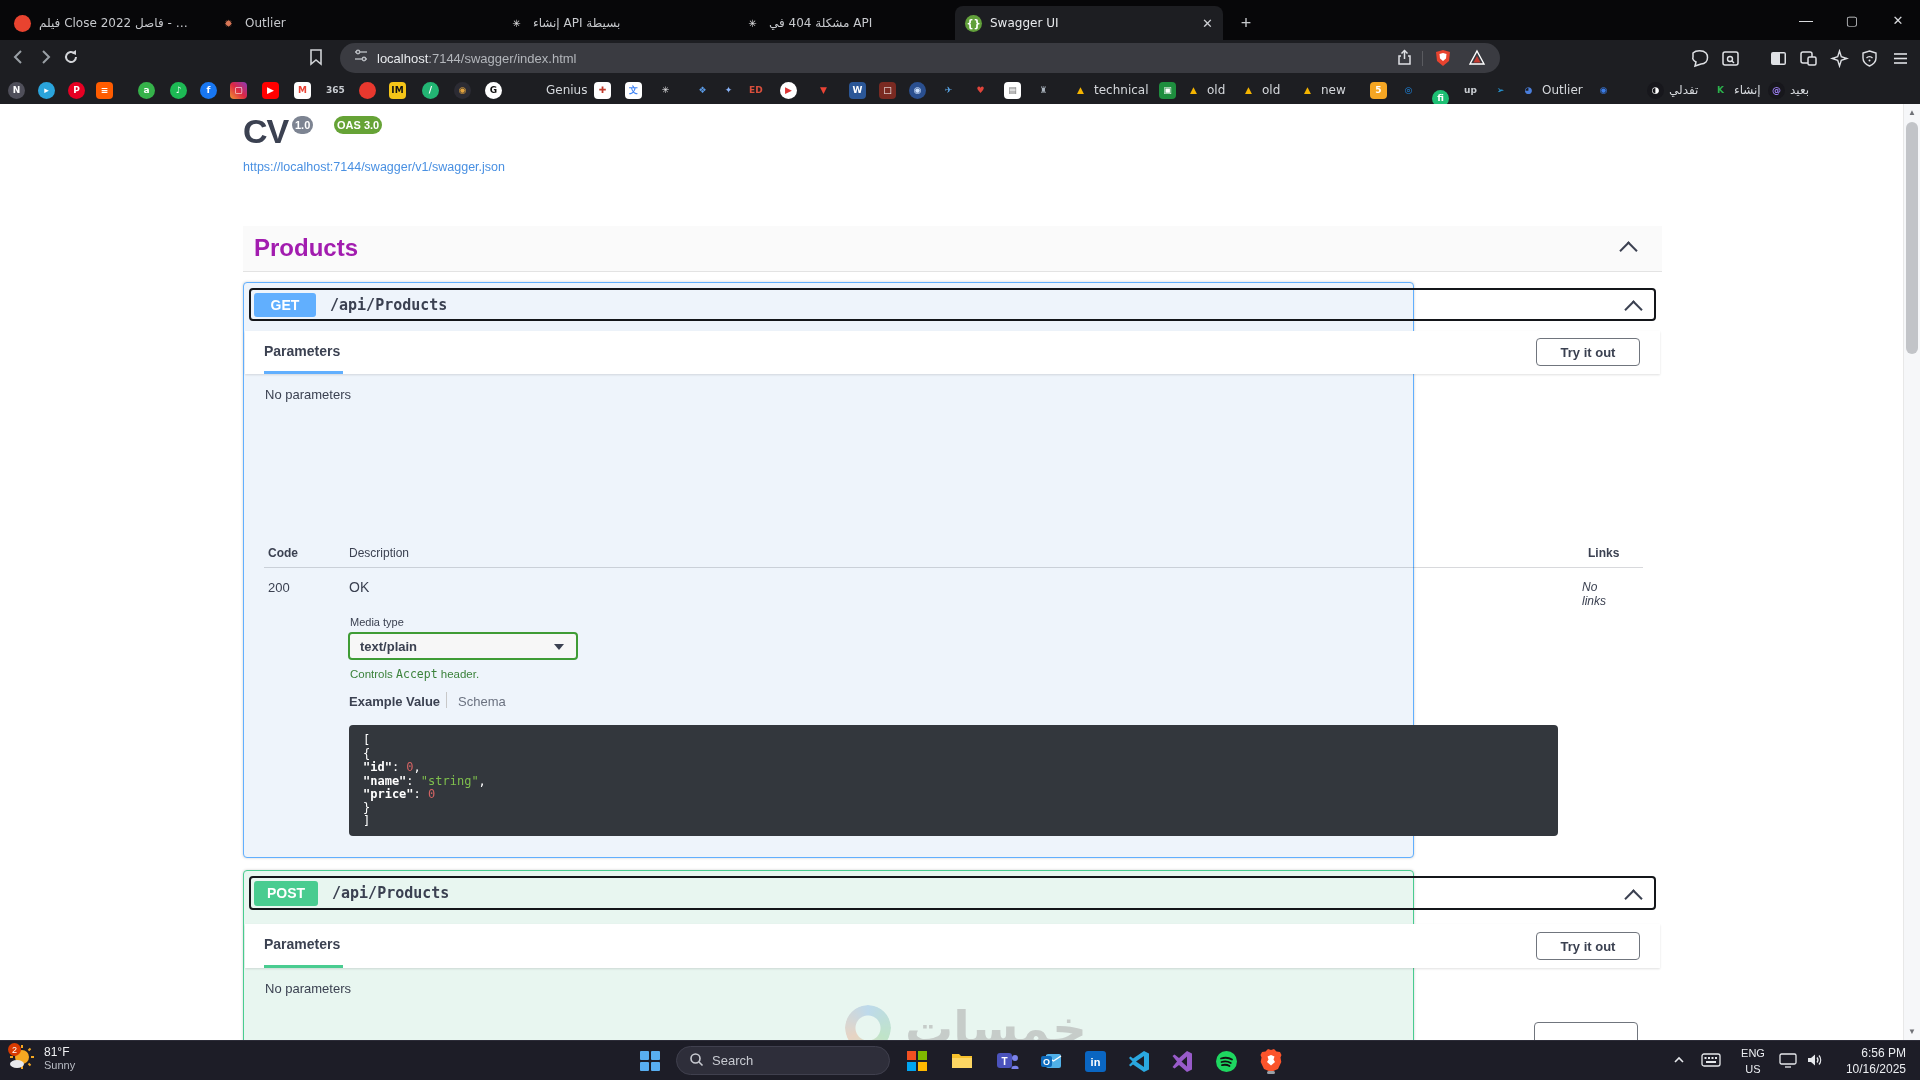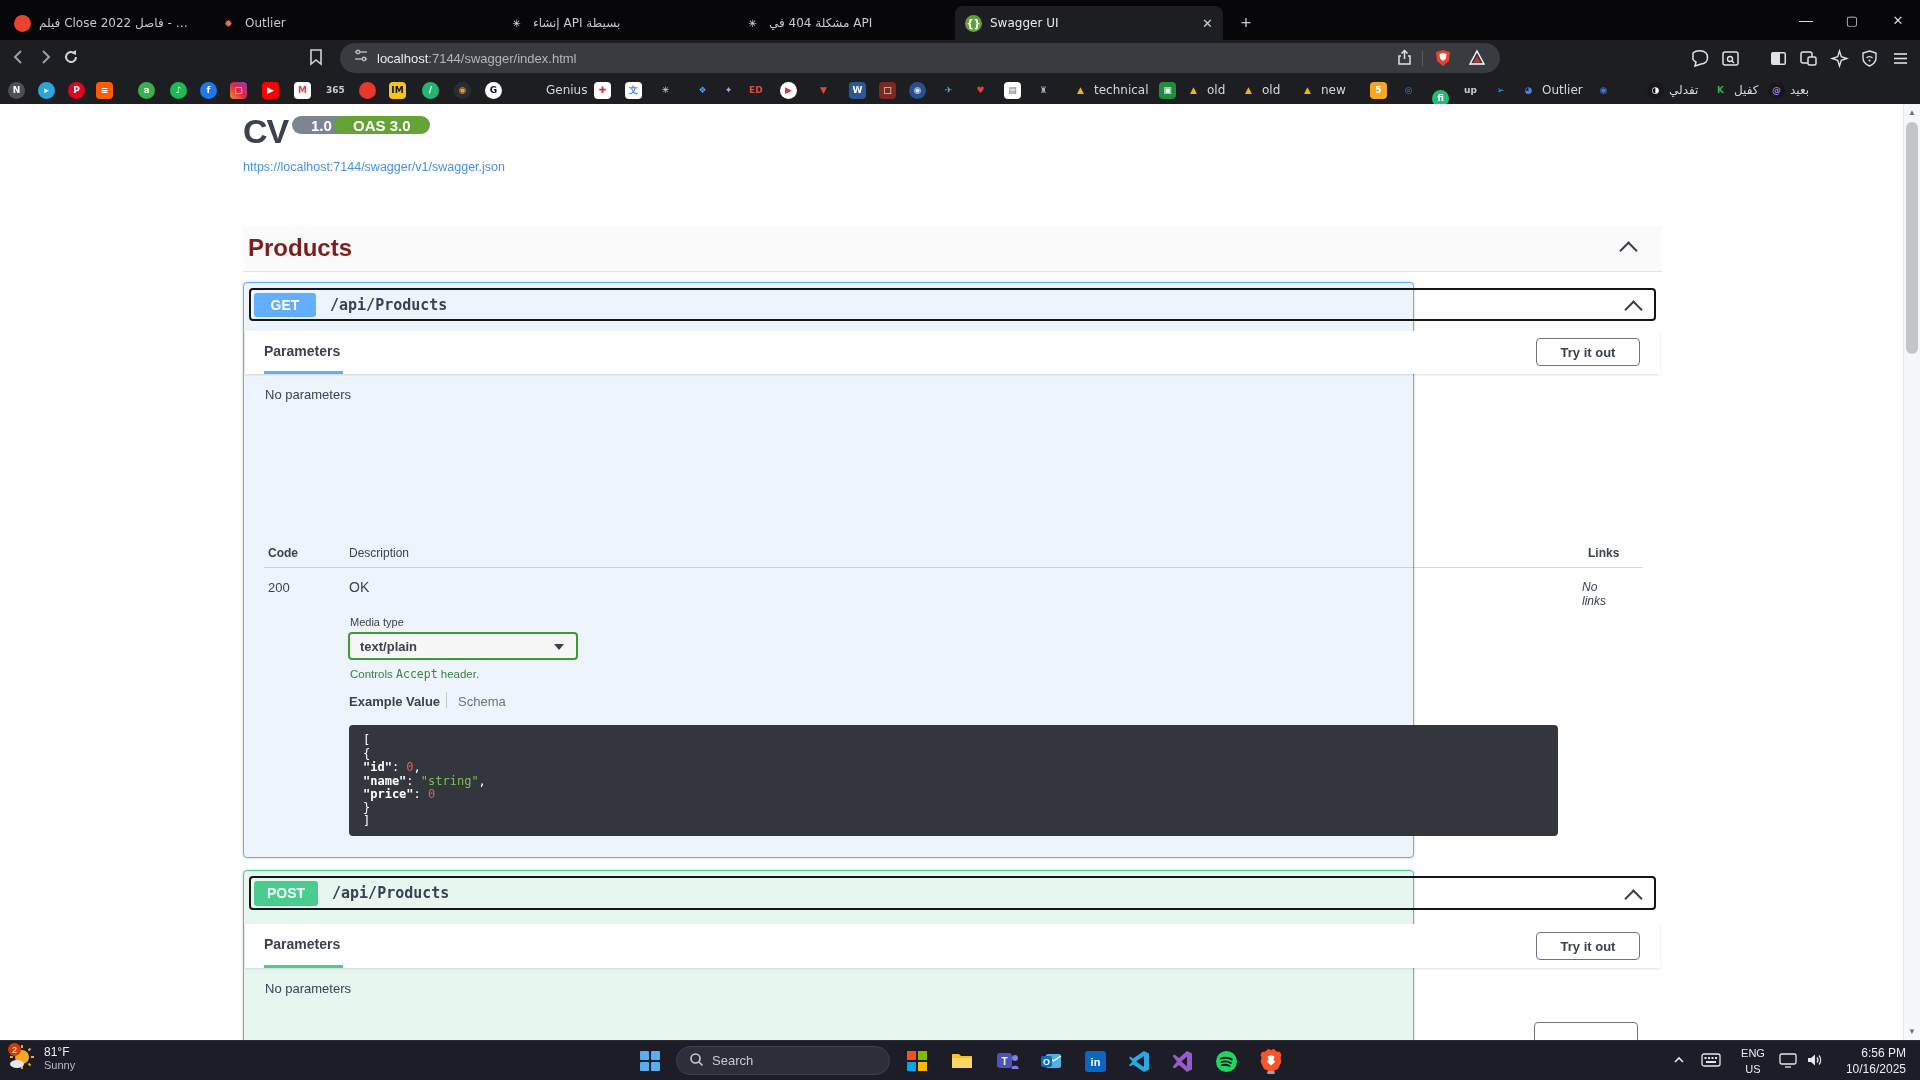--- a/index.html
+++ b/index.html
@@ -27,24 +27,24 @@
   .bm{position:absolute;top:5px;height:18px;display:flex;align-items:center;gap:5px;color:#d5d8dc;font-size:12px;font-family:"DejaVu Sans",sans-serif;}
   .bm .chip{width:17px;height:17px;font-size:9px;}
   .bm.txt .chip{background:transparent!important;font-size:9px;font-weight:bold;width:auto;}
   .bm-label:empty{display:none;}
   
   #page{position:absolute;left:0;top:104px;width:1903px;height:936px;background:#fff;overflow:hidden;}
   #scrollbar{position:absolute;left:1903px;top:104px;width:17px;height:936px;background:#f6f7f9;border-left:1px solid #e8e8e8;box-sizing:border-box;}
   #sb-thumb{position:absolute;left:2px;top:18px;width:12px;height:232px;background:#c2c4c8;border-radius:7px;}
   .sb-arrow{position:absolute;left:4px;font-size:8px;color:#707277;}
   .swtitle{position:absolute;left:243px;top:8px;font-size:34px;font-weight:bold;color:#3b4151;letter-spacing:-1px;}
-  .badge{position:absolute;height:18px;border-radius:10px;color:#fff;font-size:15px;font-weight:bold;display:flex;align-items:center;padding:0 19px;}
+  .badge{position:absolute;height:18px;border-radius:10px;color:#fff;font-size:11px;font-weight:bold;display:flex;align-items:center;padding:0 3px;}
   .speclink{position:absolute;left:243px;top:56px;font-size:12.5px;color:#4990e2;}
   .tagheader{position:absolute;left:243px;top:122px;width:1419px;height:46px;background:#fafafa;border-bottom:1px solid #e3e3e3;box-sizing:border-box;}
-  .tagheader .tagname{position:absolute;left:5px;top:8px;font-size:24px;font-weight:bold;color:#7f1d1d;}
+  .tagheader .tagname{position:absolute;left:11px;top:8px;font-size:24px;font-weight:bold;color:#a21caf;}
   .chev{width:11px;height:11px;border-top:2px solid #3b4151;border-right:2px solid #3b4151;transform:rotate(-45deg);display:inline-block;}
   .opblock{position:absolute;left:243px;width:1171px;border-radius:4px;box-sizing:border-box;box-shadow:0 0 3px rgba(0,0,0,.19);}
   .opblock.get{background:#eef4fb;border:1px solid #61affe;}
   .opblock.post{background:#e8f6f0;border:1px solid #49cc90;}
   .opsummary{position:absolute;left:5px;width:1407px;border:2px solid #14161a;border-radius:4px;display:flex;align-items:center;box-sizing:border-box;}
   .method{border-radius:3px;color:#fff;font-weight:bold;font-size:14px;display:flex;align-items:center;justify-content:center;margin-left:3px;}
   .method.get{background:#61affe;width:62px;height:24px;}
   .method.post{background:#49cc90;width:64px;height:25px;}
   .oppath{font-family:"DejaVu Sans Mono",monospace;font-weight:bold;font-size:15px;color:#3b4151;margin-left:14px;}
   .secheader{position:absolute;left:1px;width:1415px;background:#fff;box-shadow:0 1px 2px rgba(0,0,0,.12);}
@@ -382,21 +382,21 @@
       <div class="bm" style="left: 1595px;">
         <span class="chip" style="background: transparent; color: rgb(59, 125, 232);">◉</span>
 
       </div>
       <div class="bm" style="left: 1647px;">
         <span class="chip" style="background: rgb(23, 23, 28); color: rgb(255, 255, 255); border-radius: 50%;">◑</span>
         <span class="bm-label">تفدلي</span>
       </div>
       <div class="bm" style="left: 1712px;">
         <span class="chip" style="background: transparent; color: rgb(43, 178, 76);">K</span>
-        <span class="bm-label">كفيل</span>
+        <span class="bm-label">إنشاء</span>
       </div>
       <div class="bm" style="left: 1768px;">
         <span class="chip" style="background: rgb(23, 23, 28); color: rgb(155, 127, 240); border-radius: 50%;">@</span>
         <span class="bm-label">بعيد</span>
       </div>
     </div>
 </div>
 
 <div id="page">
   <div class="swtitle">CV</div>
@@ -457,20 +457,24 @@
     <div class="secheader" style="top:53px;height:44px;">
       <span class="stitle">Parameters</span>
       <span class="tabline" style="background:#49cc90;"></span>
       <div class="tryout" style="left:1291px;top:8px;">Try it out</div>
     </div>
     <span class="plain" style="left:21px;top:110px;">No parameters</span>
   </div>
 
   <div class="sliverbox"></div>
 
+  <div id="watermark">
+    <div id="wm-ring"></div>
+    <span id="wm-text">خمسات</span>
+  </div>
 </div>
 
 <div id="scrollbar">
   <span class="sb-arrow" style="top:4px;">▲</span>
   <div id="sb-thumb"></div>
   <span class="sb-arrow" style="bottom:4px;">▼</span>
 </div>
 
 <div id="taskbar">
   <div id="weather">

